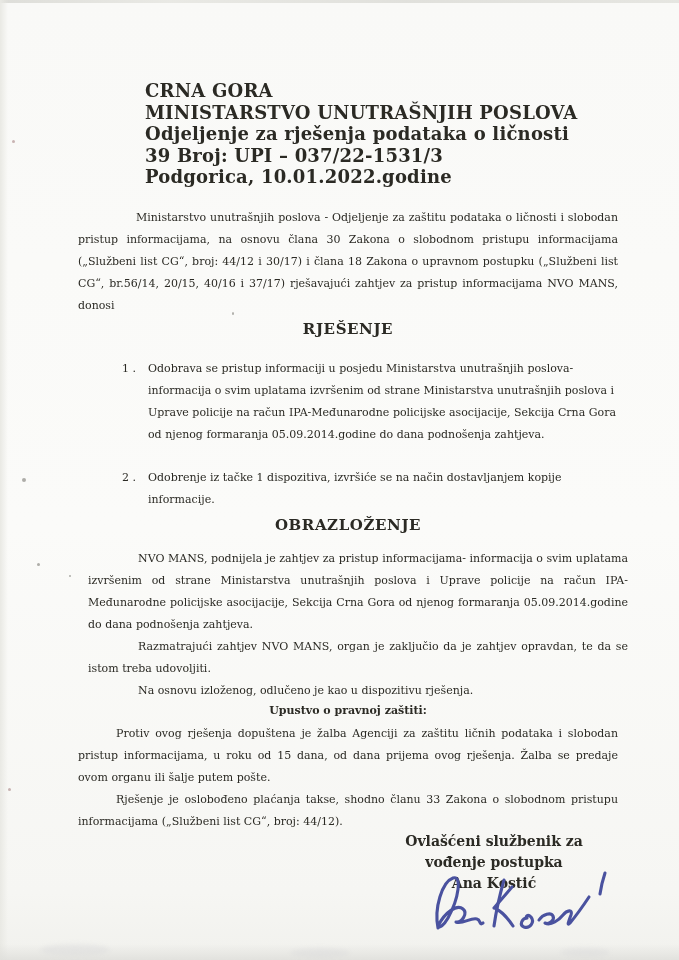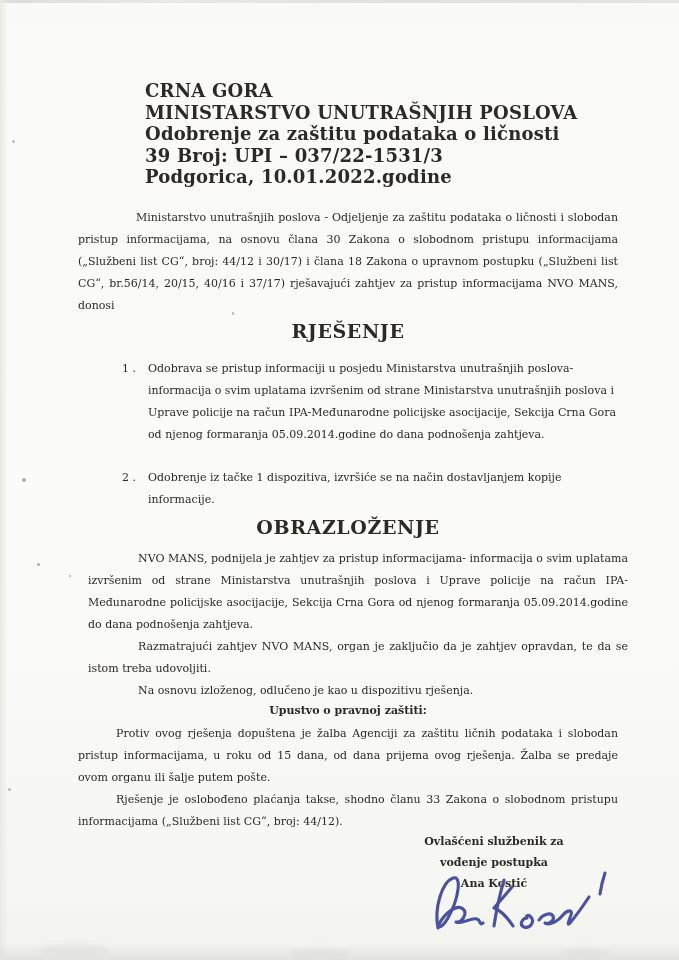--- a/index.html
+++ b/index.html
@@ -48,21 +48,21 @@
     letter-spacing: .2px; white-space: nowrap; margin-left: 40px;
   }
   .body-text { font-size: 11px; line-height: 22px; }
 
   .intro {
     position: absolute; left: 78px; top: 207px; width: 540px;
     text-align: justify; text-indent: 58px;
   }
   .section-title {
     position: absolute; left: 78px; width: 540px;
-    text-align: center; font-weight: bold; font-size: 19px;
+    text-align: center; font-weight: bold; font-size: 15px;
     letter-spacing: .6px;
   }
   .title-decision { top: 320px; }
   .title-explanation { top: 516px; }
 
   .decision-items {
     position: absolute; left: 122px; top: 358px; width: 496px;
   }
   .decision-item { display: flex; margin-bottom: 21px; }
   .item-number { flex: 0 0 26px; }
@@ -76,21 +76,21 @@
 
   .remedy {
     position: absolute; left: 78px; top: 700px; width: 540px;
     text-align: justify;
   }
   .remedy-title { font-weight: bold; margin: 0 0 1px 0; text-align: center; }
   .remedy p.rp { margin: 0; text-indent: 38px; }
 
   .signoff {
     position: absolute; left: 378px; top: 831px; width: 232px;
-    text-align: center; font-weight: bold; font-size: 11px; line-height: 21px;
+    text-align: center; font-weight: bold; font-size: 14px; line-height: 21px;
   }
   .signature-wrap {
     position: absolute; left: 424px; top: 866px; width: 196px; height: 84px;
   }
 </style>
 </head>
 <body>
 
 <div class="page">
 
@@ -103,21 +103,21 @@
   <div class="speck red" style="left:12px; top:140px;"></div>
   <div class="speck" style="left:22px; top:478px; width:4px; height:4px;"></div>
   <div class="speck" style="left:37px; top:563px;"></div>
   <div class="speck red" style="left:8px; top:788px;"></div>
   <div class="speck" style="left:69px; top:575px; width:2px; height:2px;"></div>
   <div class="speck" style="left:232px; top:312px; width:2px; height:3px;"></div>
 
   <div class="letterhead">
     <div>CRNA GORA</div>
     <div>MINISTARSTVO UNUTRAŠNJIH POSLOVA</div>
-    <div>Odobrenje za zaštitu podataka o ličnosti</div>
+    <div>Odjeljenje za rješenja podataka o ličnosti</div>
     <div>39 Broj: UPI – 037/22-1531/3</div>
     <div>Podgorica, 10.01.2022.godine</div>
   </div>
 
   <div class="intro body-text">Ministarstvo unutrašnjih poslova - Odjeljenje za zaštitu podataka o ličnosti i slobodan pristup informacijama, na osnovu člana 30 Zakona o slobodnom pristupu informacijama („Službeni list CG“, broj: 44/12 i 30/17)  i člana 18 Zakona o upravnom postupku („Službeni list CG“, br.56/14, 20/15, 40/16 i 37/17) rješavajući zahtjev za pristup informacijama NVO  MANS, donosi</div>
 
   <div class="section-title title-decision">RJEŠENJE</div>
 
   <div class="decision-items body-text">
     <div class="decision-item">

